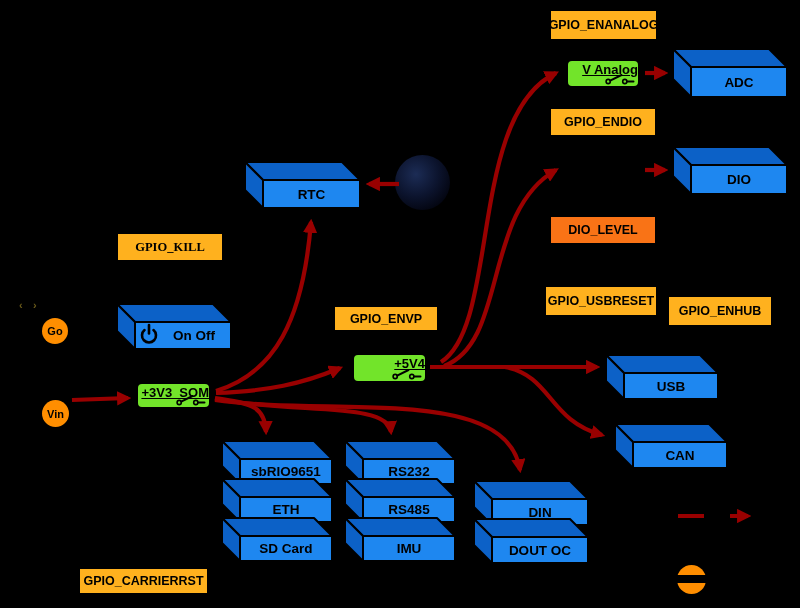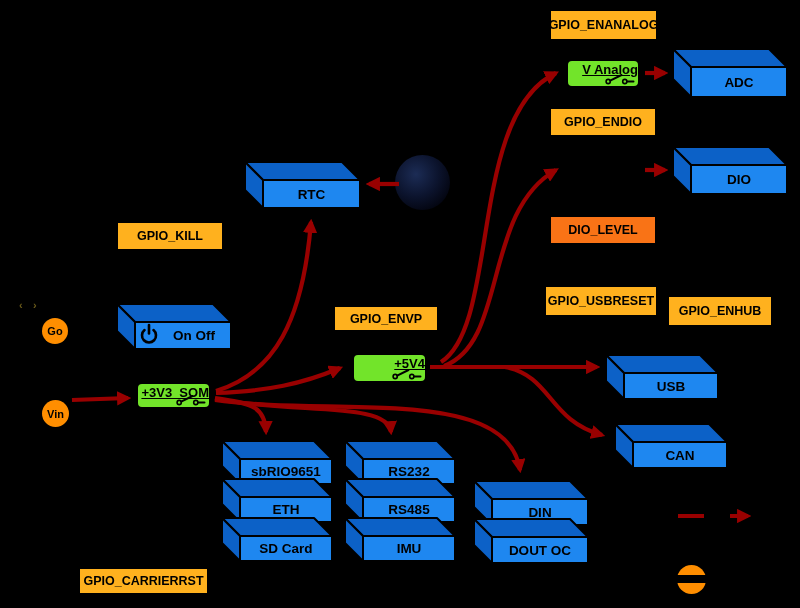--- a/index.html
+++ b/index.html
@@ -139,21 +139,21 @@
         <path stroke="#000" fill="none" stroke-linecap="round" d="M 5.2 8.6 L 16.5 3" stroke-width="2"></path>
         <circle stroke="#000" fill="none" stroke-linecap="round" cx="19.8" cy="9.5" r="2.1" stroke-width="1.6"></circle>
         <path stroke="#000" fill="none" stroke-linecap="round" d="M 22 9.5 L 28.5 9.5" stroke-width="2"></path>
       </svg>
     </div>
     <div class="olabel" style="left: 550px; top: 10px; width: 107px; height: 30px; background: rgb(255, 177, 30);">GPIO_ENANALOG</div>
     <div class="olabel" style="left: 550px; top: 108px; width: 106px; height: 28px; background: rgb(255, 177, 30);">GPIO_ENDIO</div>
     <div class="olabel" style="left: 550px; top: 216px; width: 106px; height: 28px; background: #f97316;">DIO_LEVEL</div>
     <div class="olabel" style="left: 545px; top: 286px; width: 112px; height: 30px; background: rgb(255, 177, 30);">GPIO_USBRESET</div>
     <div class="olabel" style="left: 668px; top: 296px; width: 104px; height: 30px; background: rgb(255, 177, 30);">GPIO_ENHUB</div>
-    <div class="olabel" style="left: 117px; top: 222px; width: 106px; height: 28px; background: rgb(255, 177, 30);">GPIO_KILL</div>
+    <div class="olabel" style="left: 117px; top: 233px; width: 106px; height: 28px; background: rgb(255, 177, 30); font-family: Liberation Serif, serif;">GPIO_KILL</div>
     <div class="olabel" style="left: 334px; top: 306px; width: 104px; height: 25px; background: rgb(255, 177, 30); text-align: right;">GPIO_ENVP</div>
     <div class="olabel" style="left: 79px; top: 568px; width: 129px; height: 26px; background: rgb(255, 177, 30);">GPIO_CARRIERRST</div>
     <div class="port" style="left: 42px; top: 318px; width: 26px; height: 26px; background: rgb(255, 142, 0);">Go</div>
     <div class="port" style="left: 42px; top: 388px; width: 27px; height: 27px; background: rgb(255, 142, 0); margin-top: 12px;">Vin</div>
     <div class="sphere" style="left: 395px; top: 155px; width: 55px; height: 55px;"></div>
     <div class="legend-circle" style="left: 677px; top: 565px; width: 29px; height: 29px;"></div>
     <div class="chev" style="left: 19px; top: 299px;">‹</div>
     <div class="chev" style="left: 33px; top: 299px;">›</div>
     <svg class="arrow-layer" width="800" height="608">
       <defs>

